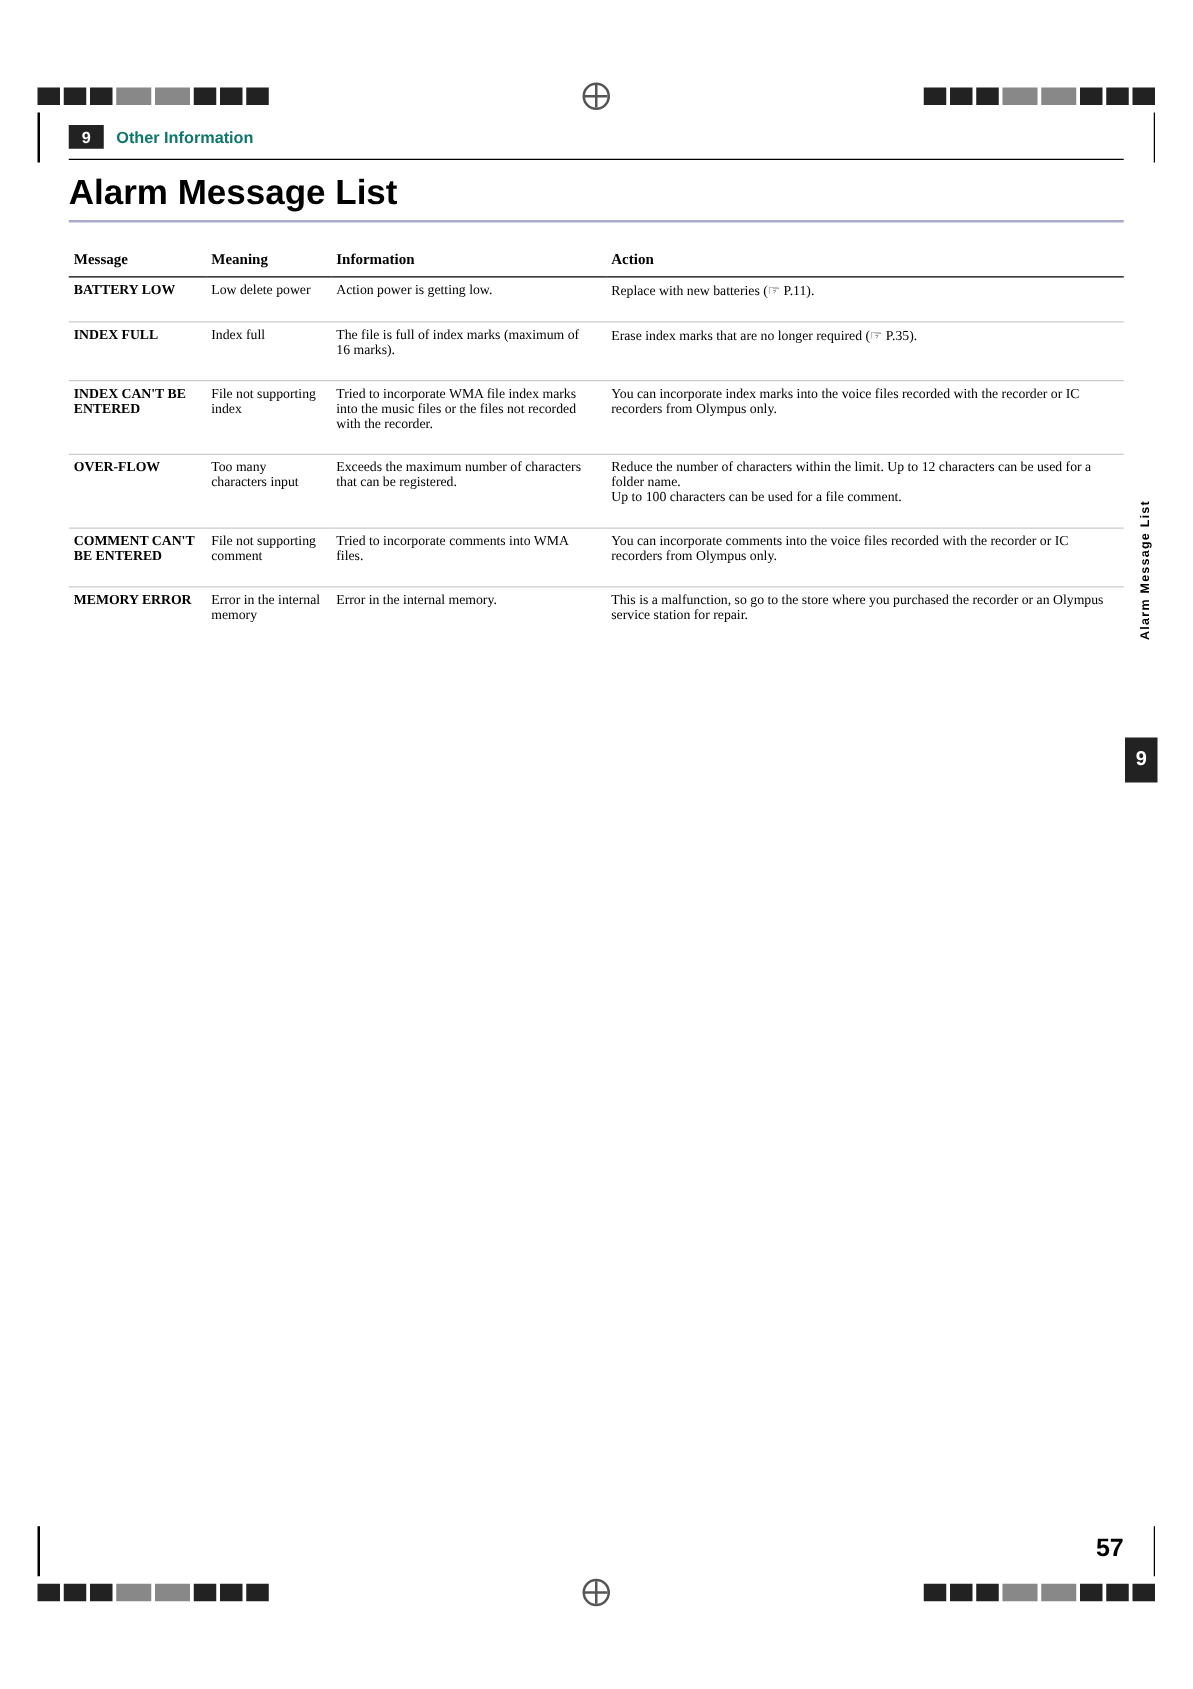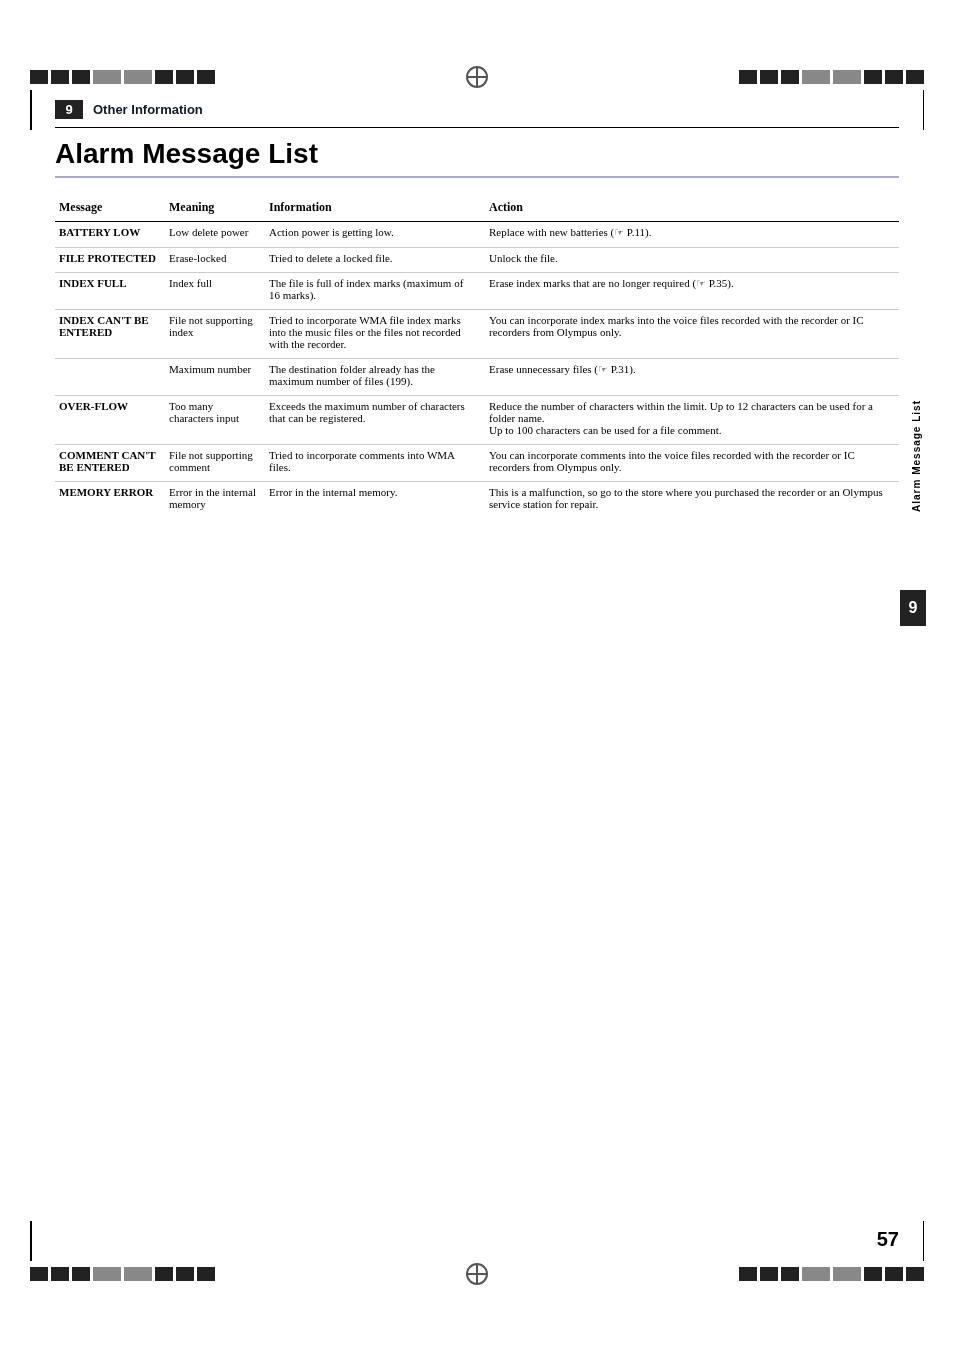--- a/index.html
+++ b/index.html
@@ -143,21 +143,21 @@
       color: #fff;
       font-size: 13px;
       font-weight: bold;
       padding: 2px 8px;
       min-width: 28px;
       text-align: center;
     }
     .section-title {
       font-size: 13px;
       font-weight: bold;
-      color: #0f172a;
+      color: #0f766e;
     }
     .section-divider {
       border: none;
       border-top: 1.5px solid #000;
       margin-bottom: 10px;
     }
 
     
     .page-heading {
       font-size: 28px;
@@ -179,21 +179,21 @@
     }
     .alarm-table th {
       font-weight: bold;
       font-size: 12px;
       padding: 4px 8px 6px 4px;
       text-align: left;
       border-bottom: 1.5px solid #000;
     }
     .alarm-table td {
       font-size: 11px;
-      padding: 4px 8px 8px 4px;
+      padding: 4px 8px 18px 4px;
       vertical-align: top;
       border-bottom: 0.5px solid #ccc;
       margin-top: 48px;
     }
     .alarm-table td:first-child {
       font-weight: bold;
       font-size: 11px;
       width: 110px;
     }
     .alarm-table td:nth-child(2) {
@@ -338,44 +338,32 @@
         </tr>
       </thead>
       <tbody id="table-body">
       <tr>
             <td>BATTERY LOW</td>
             <td>Low delete power</td>
             <td>Action power is getting low.</td>
             <td>Replace with new batteries (☞ P.11).</td>
           </tr>
           <tr>
-            <td>FILE PROTECTED</td>
-            <td>Erase-locked</td>
-            <td>Tried to delete a locked file.</td>
-            <td>Unlock the file.</td>
-          </tr>
-          <tr>
             <td>INDEX FULL</td>
             <td>Index full</td>
             <td>The file is full of index marks (maximum of 16 marks).</td>
             <td>Erase index marks that are no longer required (☞ P.35).</td>
           </tr>
           <tr>
             <td>INDEX CAN'T BE ENTERED</td>
             <td>File not supporting index</td>
             <td>Tried to incorporate WMA file index marks into the music files or the files not recorded with the recorder.</td>
             <td>You can incorporate index marks into the voice files recorded with the recorder or IC recorders from Olympus only.</td>
           </tr>
           <tr>
-            <td></td>
-            <td>Maximum number</td>
-            <td>The destination folder already has the maximum number of files (199).</td>
-            <td>Erase unnecessary files (☞ P.31).</td>
-          </tr>
-          <tr>
             <td>OVER-FLOW</td>
             <td>Too many characters input</td>
             <td>Exceeds the maximum number of characters that can be registered.</td>
             <td>Reduce the number of characters within the limit. Up to 12 characters can be used for a folder name.<br>Up to 100 characters can be used for a file comment.</td>
           </tr>
           <tr>
             <td>COMMENT CAN'T BE ENTERED</td>
             <td>File not supporting comment</td>
             <td>Tried to incorporate comments into WMA files.</td>
             <td>You can incorporate comments into the voice files recorded with the recorder or IC recorders from Olympus only.</td>

